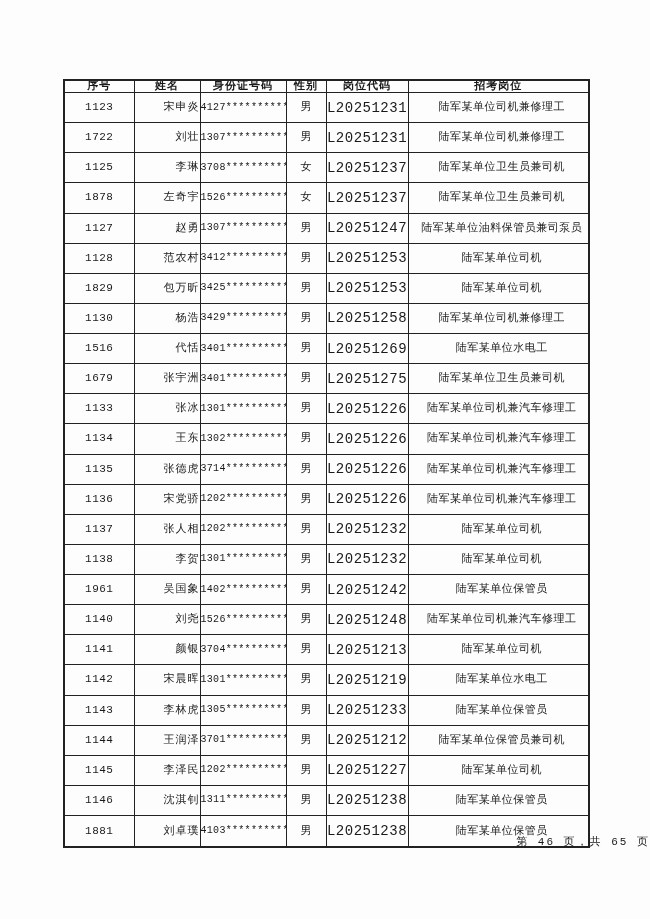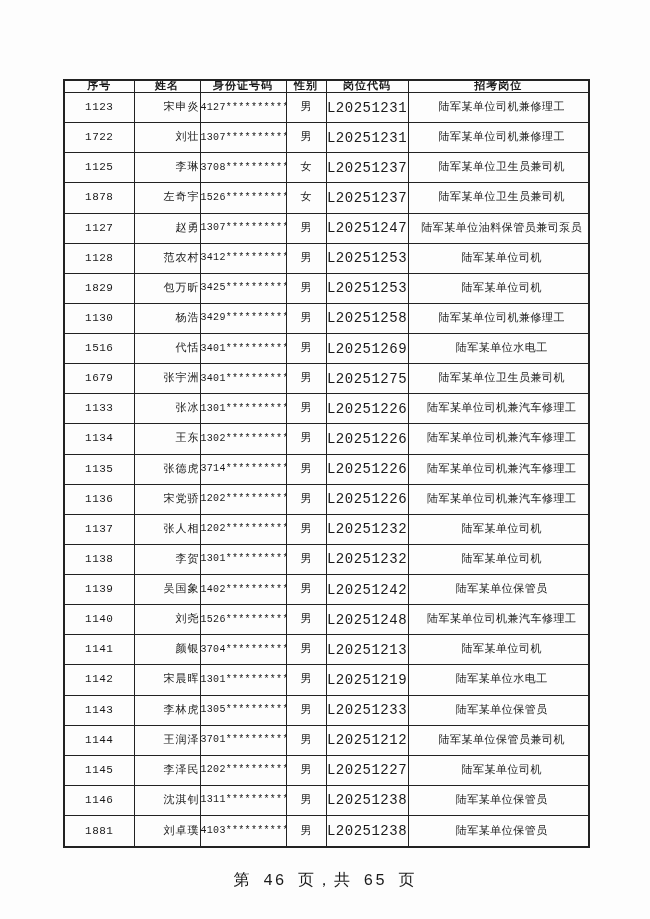--- a/index.html
+++ b/index.html
@@ -48,25 +48,25 @@
   .roster td:nth-child(2) { letter-spacing: 1px; text-align: right; }
   .roster td:nth-child(3) { font-size: 10px;   letter-spacing: 0.3px; }
   .roster td:nth-child(5) { font-size: 14px; letter-spacing: 0.5px; }
   .roster td:nth-child(6) {
     text-align: center;
     padding-left: 7px;
     letter-spacing: 0.5px;
   }
   .footer {
     position: absolute;
-    top: 870px;
+    top: 834px;
     left: 0;
     width: 100%;
-    text-align: center;
-    font-size: 16px;
+    text-align: right;
+    font-size: 11px;
     letter-spacing: 2px;
     color: #1a1a1a;
   }
 </style>
 </head>
 <body>
 
 <div class="page">
 
   <table class="roster">
@@ -211,21 +211,21 @@
         </tr>
         <tr>
           <td>1138</td>
           <td>李贺</td>
           <td>1301**********3417</td>
           <td>男</td>
           <td>L20251232</td>
           <td>陆军某单位司机</td>
         </tr>
         <tr>
-          <td>1139</td>
+          <td>1961</td>
           <td>吴国象</td>
           <td>1402**********7017</td>
           <td>男</td>
           <td>L20251242</td>
           <td>陆军某单位保管员</td>
         </tr>
         <tr>
           <td>1140</td>
           <td>刘尧</td>
           <td>1526**********3639</td>

